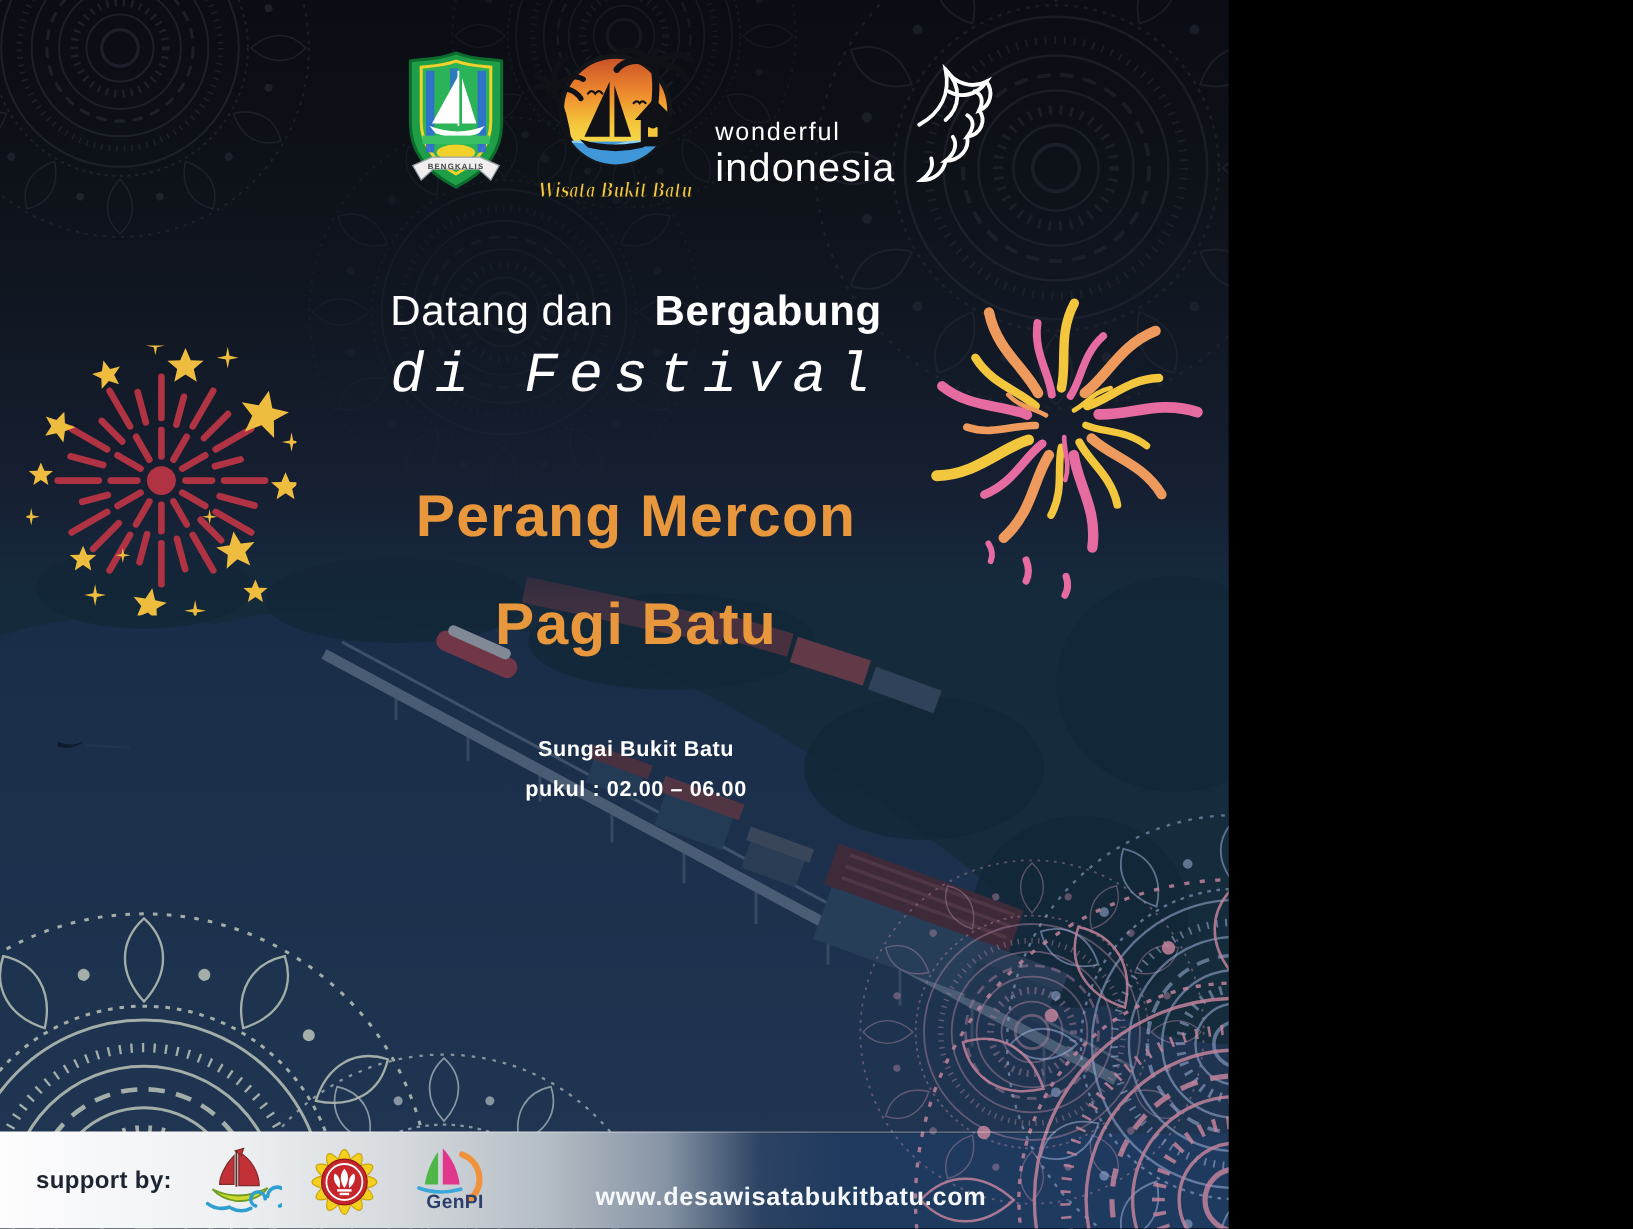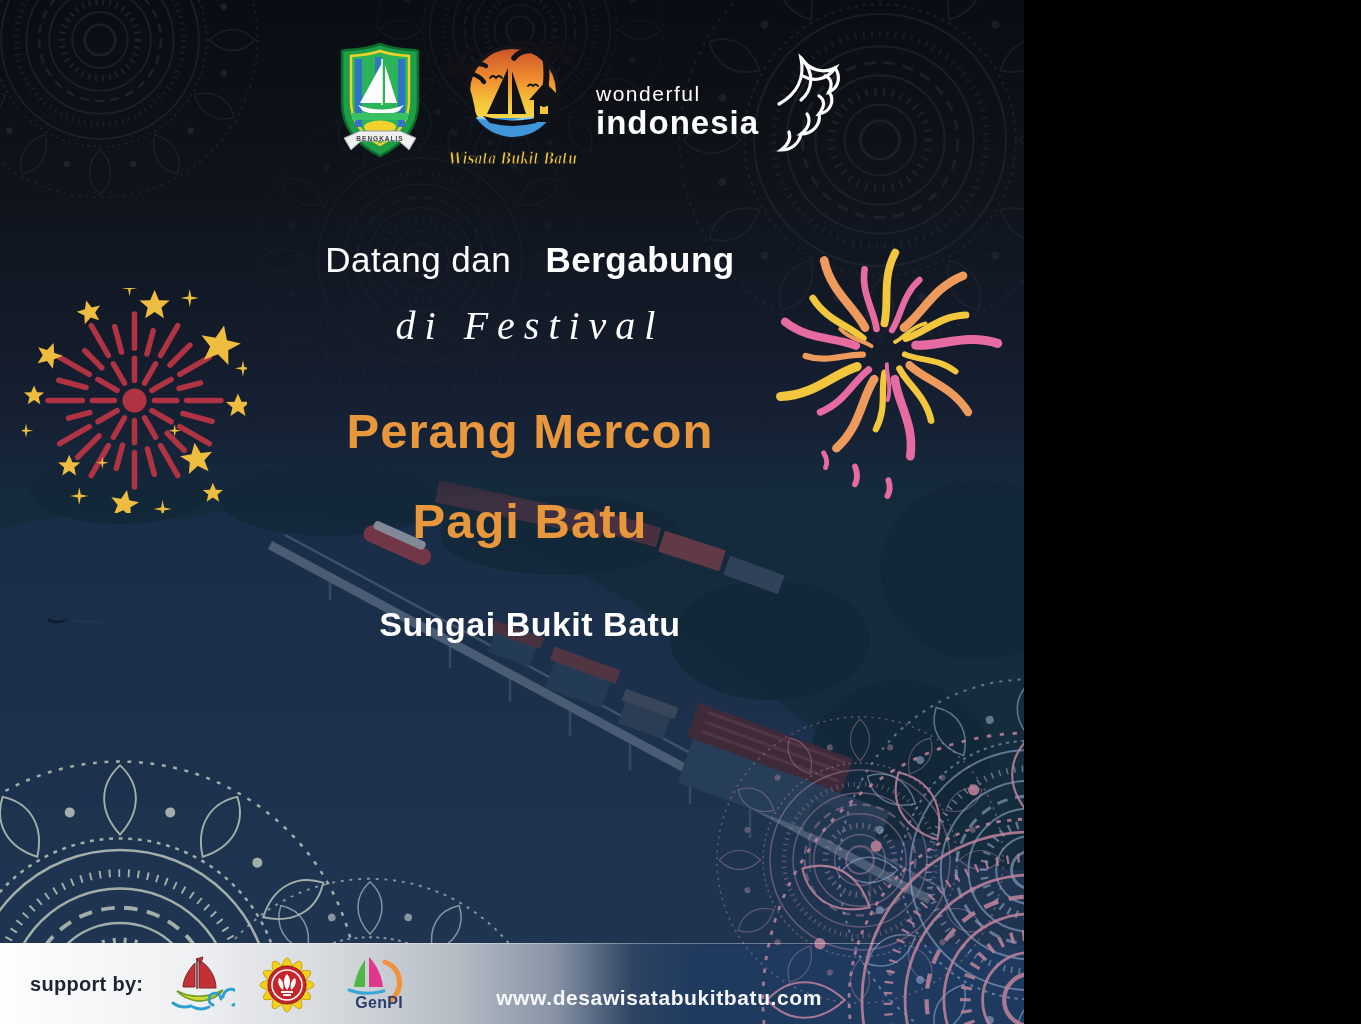--- a/index.html
+++ b/index.html
@@ -13,36 +13,36 @@
 
   
   .photo{position:absolute;left:0;top:430px;width:1024px;height:515px;
          -webkit-mask-image:linear-gradient(180deg,rgba(0,0,0,0) 0%,#000 14%,#000 100%);
          mask-image:linear-gradient(180deg,rgba(0,0,0,0) 0%,#000 14%,#000 100%);}
 
   
   .logo-row{position:absolute;left:330px;top:40px;display:flex;align-items:flex-start;gap:14px;}
   .crest{width:100px;height:124px;}
   .wisata{width:138px;height:138px;margin-top:0px;}
-  .wi{display:flex;align-items:center;gap:12px;margin-top:26px;}
+  .wi{display:flex;align-items:flex-end;gap:12px;margin-top:26px;}
   .wi-text{color:#fff;text-align:left;line-height:1;}
   .wi-l1{font-size:21px;letter-spacing:1.5px;font-weight:400;}
-  .wi-l2{font-size:33px;letter-spacing:1px;font-weight:700;margin-top:2px;}
+  .wi-l2{font-size:33px;letter-spacing:1px;font-weight:400;margin-top:2px;}
   .wi-bird{width:78px;height:104px;margin-top:-14px;}
 
   
   .hero{position:absolute;left:36px;top:0;width:988px;text-align:center;color:#fff;}
   .intro{position:absolute;left:0;top:240px;width:100%;font-size:35px;font-weight:500;letter-spacing:.5px;}
   .intro b{font-weight:800;margin-left:24px;}
-  .script-line{position:absolute;left:0;top:302px;width:100%;
-               font-family:Liberation Serif, serif;font-style:italic;font-size:40px;
+  .script-line{position:absolute;left:0;top:288px;width:100%;
+               font-family:Liberation Mono, monospace;font-style:italic;font-size:47px;
                letter-spacing:9px;font-weight:400;}
   .title{position:absolute;left:0;top:386px;width:100%;color:#E8973C;font-size:49px;
          font-weight:800;line-height:90px;letter-spacing:1px;}
-  .sub{position:absolute;left:0;top:608px;width:100%;font-size:34px;font-weight:700;line-height:33px;letter-spacing:.5px;}
+  .sub{position:absolute;left:0;top:608px;width:100%;font-size:18px;font-weight:700;line-height:33px;letter-spacing:.5px;}
 
   .fw{position:absolute;pointer-events:none;}
   .fw-left{left:22px;top:288px;width:225px;height:225px;}
   .fw-right{left:752px;top:218px;width:265px;height:295px;}
 
   
   .footer-bar{position:absolute;left:0;top:943px;width:880px;height:81px;
       background:linear-gradient(90deg,#fdfdfe 0%,#eef0f2 22%,#d5d9dd 38%,#b4bcc4 52%,#8794a5 63%,rgba(56,74,102,.55) 72%,rgba(30,45,70,0) 80%);
       border-top:1px solid rgba(255,255,255,.35);}
   .support-row{position:absolute;left:30px;top:0;height:81px;display:flex;align-items:center;gap:22px;}
@@ -384,20 +384,21 @@
 
     <div class="hero">
       <div class="intro"><span>Datang dan</span> <b>Bergabung</b></div>
       <div class="script-line">di Festival</div>
       <div class="title">
         <div>Perang Mercon</div>
         <div>Pagi Batu</div>
       </div>
       <div class="sub">
         <div>Sungai Bukit Batu</div>
+        <div>pukul : 02.00 – 06.00</div>
       </div>
     </div>
 
     <div class="footer-bar">
       <div class="support-row">
         <span class="support-label">support by:</span>
 
         <svg class="logo-boat" viewBox="0 0 70 60">
           <g stroke="#7a2d2d" stroke-width="1">
             <path d="M30,8 C22,16 18,26 18,32 L30,32 Z" fill="#c23038"></path>

